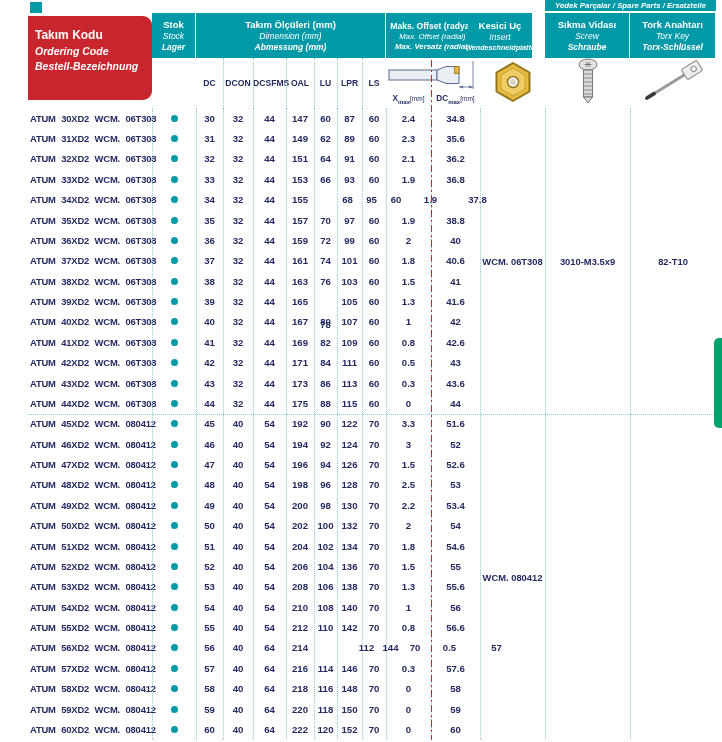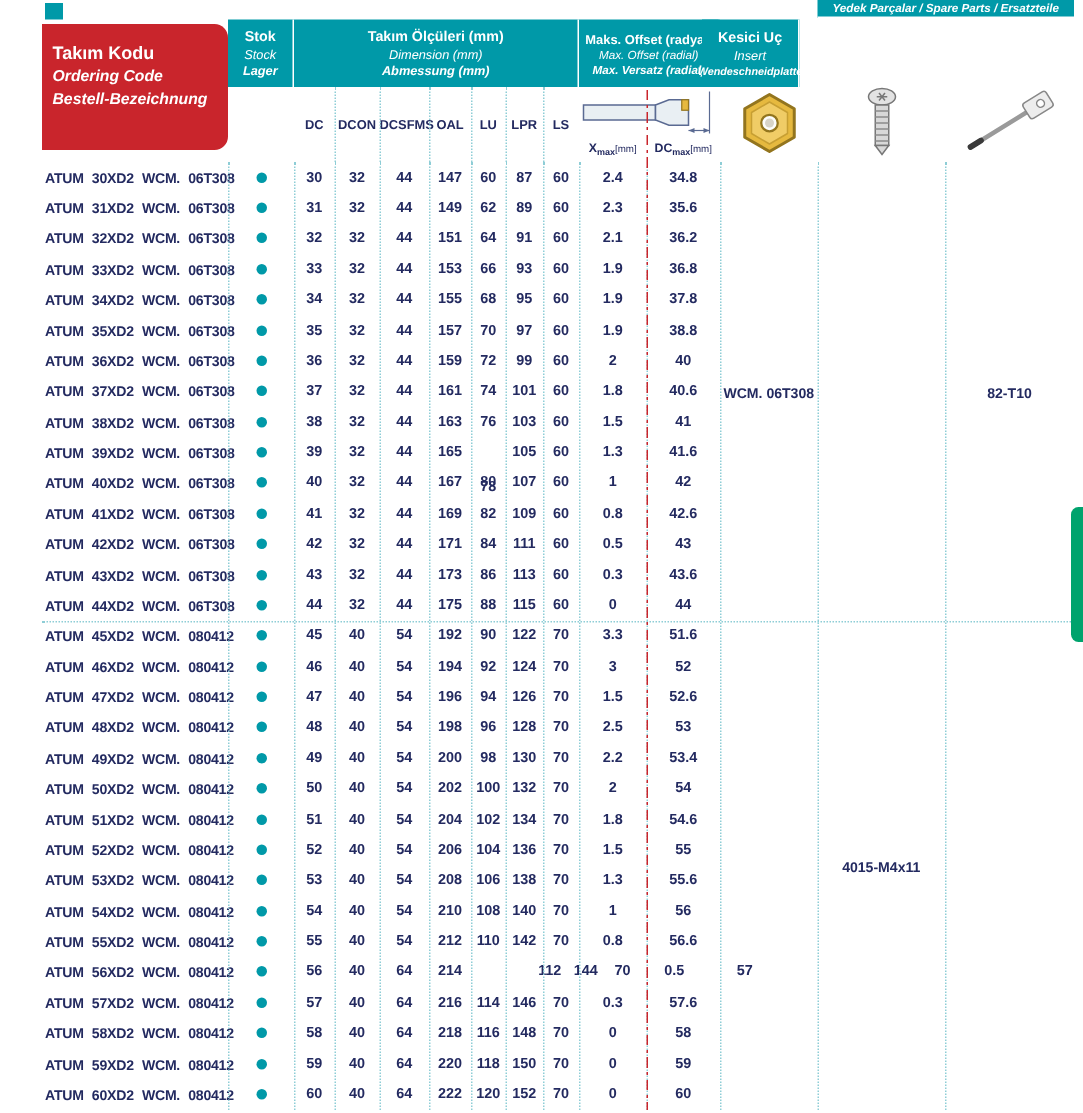--- a/index.html
+++ b/index.html
@@ -123,21 +123,31 @@
     <div class="l2">Dimension (mm)</div>
     <div class="l3">Abmessung (mm)</div>
   </div>
 
   <div class="thead insert-head">
     <div class="l1">Kesici Uç</div>
     <div class="l2">Insert</div>
     <div class="l3">Wendeschneidplatte</div>
   </div>
 
-
+  <div class="thead screw-head">
+    <div class="l1">Sıkma Vidası</div>
+    <div class="l2">Screw</div>
+    <div class="l3">Schraube</div>
+  </div>
+
+  <div class="thead torx-head">
+    <div class="l1">Tork Anahtarı</div>
+    <div class="l2">Torx Key</div>
+    <div class="l3">Torx-Schlüssel</div>
+  </div>
 
   <div id="dim-subrow" class="dim-subrow">
       <div class="dimlab" style="width: 27px;">DC</div>
       <div class="dimlab" style="width: 30px;">DCON</div>
       <div class="dimlab" style="width: 33px;">DCSFMS</div>
       <div class="dimlab" style="width: 28px;">OAL</div>
       <div class="dimlab" style="width: 23px; text-align: center;">LU</div>
       <div class="dimlab" style="width: 25px;">LPR</div>
       <div class="dimlab" style="width: 24px;">LS</div>
     </div>
@@ -253,21 +263,21 @@
       </div>
       <div class="trow">
         <div class="c name">ATUM 34XD2 WCM. 06T308</div>
         <div class="c stock">
           <span class="dot"></span>
         </div>
         <div class="c num" style="width: 27px;">34</div>
         <div class="c num" style="width: 30px;">32</div>
         <div class="c num" style="width: 33px;">44</div>
         <div class="c num" style="width: 28px;">155</div>
-        <div class="c num" style="width: 23px;">68</div>
+        <div class="c num" style="width: 23px; margin-left: 22px;">68</div>
         <div class="c num" style="width: 25px;">95</div>
         <div class="c num" style="width: 24px;">60</div>
         <div class="c num" style="width: 45px;">1.9</div>
         <div class="c num" style="width: 49px;">37.8</div>
       </div>
       <div class="trow">
         <div class="c name">ATUM 35XD2 WCM. 06T308</div>
         <div class="c stock">
           <span class="dot"></span>
         </div>
@@ -676,18 +686,19 @@
       <div class="vline vs" style="left: 258px;"></div>
       <div class="vline vs" style="left: 286px;"></div>
       <div class="vline vs" style="left: 309px;"></div>
       <div class="vline vs" style="left: 334px;"></div>
     </div>
 
   <div class="group-sep"></div>
   <div class="red-line"></div>
 
   <div class="merge mi0">WCM. 06T308</div>
+  <div class="merge ms0">3010-M3.5x9</div>
   <div class="merge mt0">82-T10</div>
-  <div class="merge ms1">4015-M4x11</div>
+  <div class="merge mi1">WCM. 080412</div>
 
 </div>
 
 <div class="side-tab"></div>
 
 </body></html>

